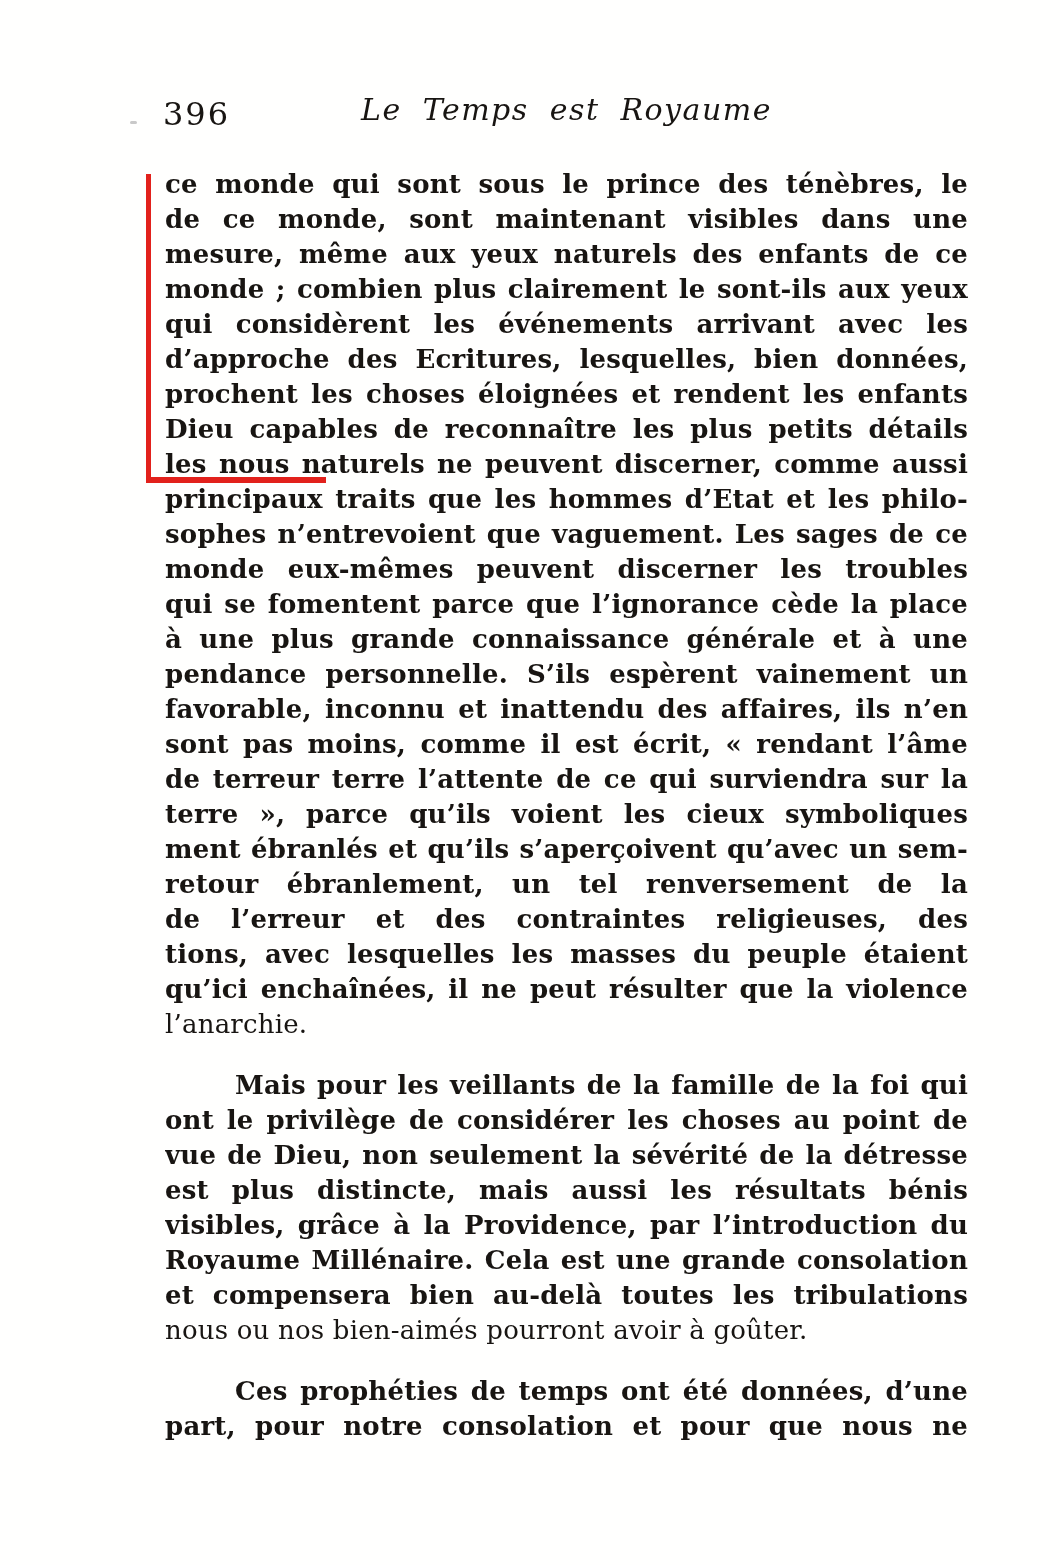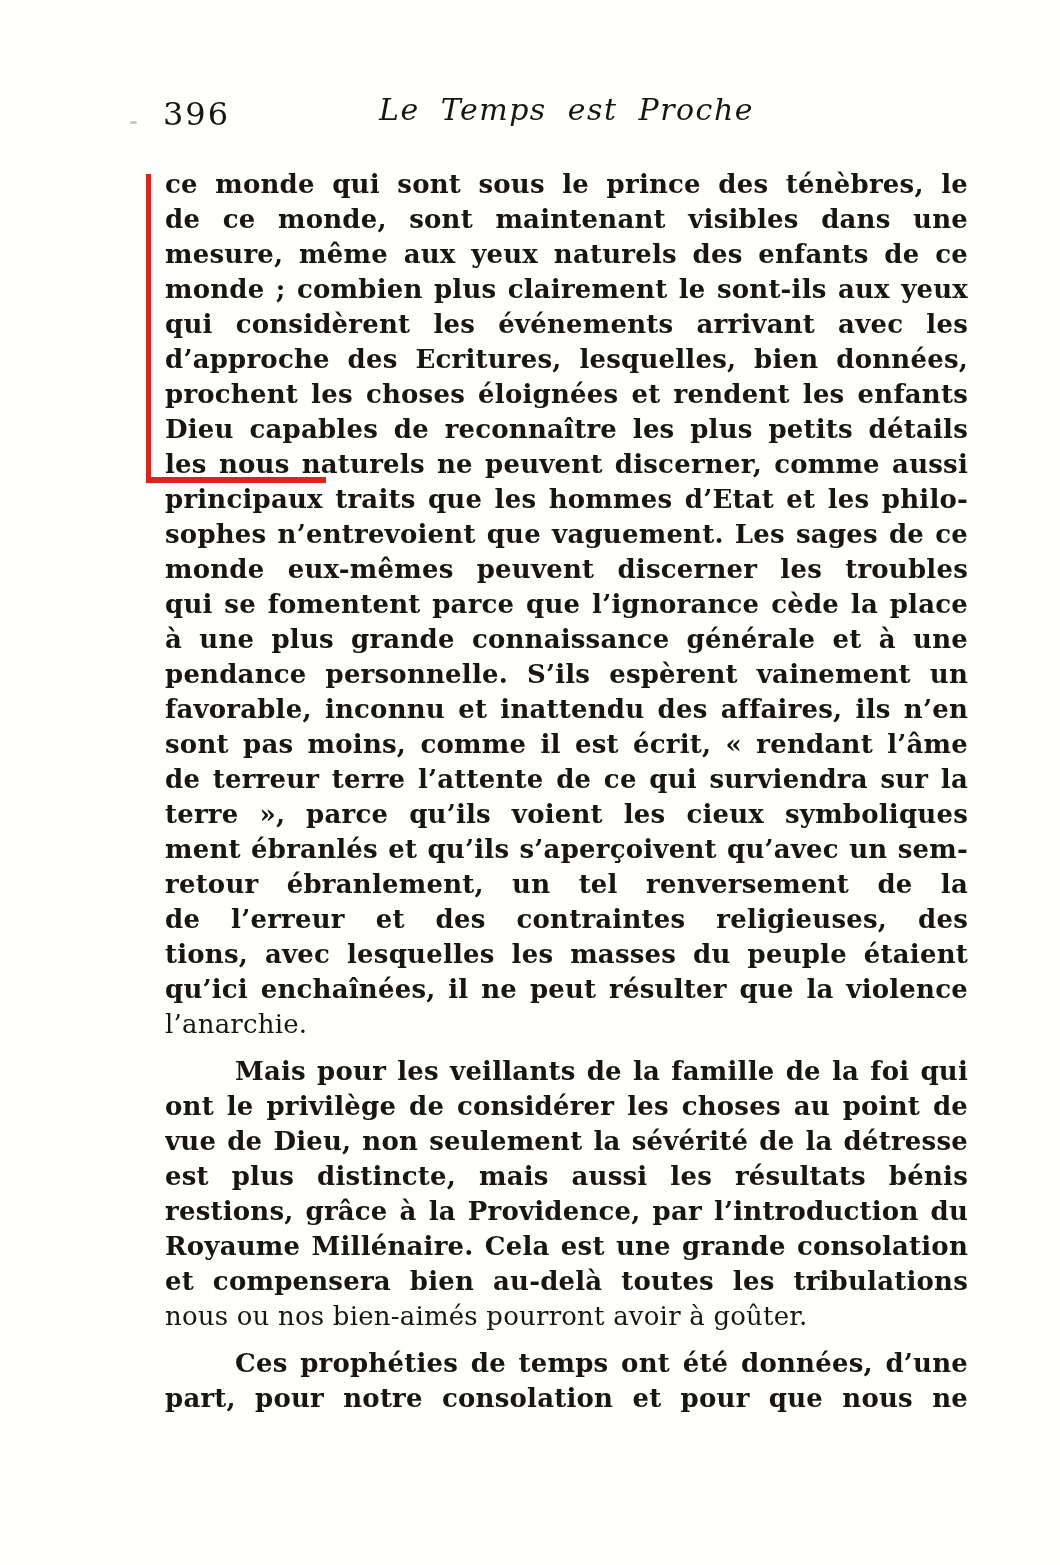--- a/index.html
+++ b/index.html
@@ -39,21 +39,21 @@
   .body-text {
     position: absolute;
     left: 165px;
     top: 167px;
     width: 803px;
     font-size: 26px;
     line-height: 35px;
     letter-spacing: 0.2px;
   }
   .paragraph + .paragraph {
-    margin-top: 12px;
+    margin-top: 26px;
   }
   .paragraph.indent .line:first-child {
     text-indent: 70px;
   }
   .line {
     height: 35px;
     overflow: hidden;
     text-align: justify;
     white-space: normal;
   }
@@ -91,21 +91,21 @@
 </style>
 </head>
 <body>
 
 <div class="page">
 
   <span class="scan-speck"></span>
 
   <span class="page-number">396</span>
 
-  <div class="running-title">Le Temps est Proche</div>
+  <div class="running-title">Le Temps est Royaume</div>
 
   <div class="annotation-mark mark-vline" style="background: rgb(226, 33, 28);"></div>
   <div class="annotation-mark mark-hline" style="background: rgb(226, 33, 28);"></div>
 
   <div class="body-text">
       <div class="paragraph">
         <div class="line just">ce monde qui sont sous le prince des ténèbres, le prince</div>
         <div class="line just">de ce monde, sont maintenant visibles dans une certaine</div>
         <div class="line just">mesure, même aux yeux naturels des enfants de ce</div>
         <div class="line just">monde ; combien plus clairement le sont-ils aux yeux</div>
@@ -129,21 +129,21 @@
         <div class="line just">de l’erreur et des contraintes religieuses, des supersti-</div>
         <div class="line just">tions, avec lesquelles les masses du peuple étaient jus-</div>
         <div class="line just">qu’ici enchaînées, il ne peut résulter que la violence et</div>
         <div class="line">l’anarchie.</div>
       </div>
       <div class="paragraph indent">
         <div class="line just">Mais pour les veillants de la famille de la foi qui</div>
         <div class="line just">ont le privilège de considérer les choses au point de</div>
         <div class="line just">vue de Dieu, non seulement la sévérité de la détresse</div>
         <div class="line just">est plus distincte, mais aussi les résultats bénis qu’elle</div>
-        <div class="line just">restions, grâce à la Providence, par l’introduction du</div>
+        <div class="line just">visibles, grâce à la Providence, par l’introduction du</div>
         <div class="line just">Royaume Millénaire. Cela est une grande consolation</div>
         <div class="line just">et compensera bien au-delà toutes les tribulations que</div>
         <div class="line">nous ou nos bien-aimés pourront avoir à goûter.</div>
       </div>
       <div class="paragraph indent">
         <div class="line just">Ces prophéties de temps ont été données, d’une</div>
         <div class="line just">part, pour notre consolation et pour que nous ne restions</div>
       </div>
     </div>
 

